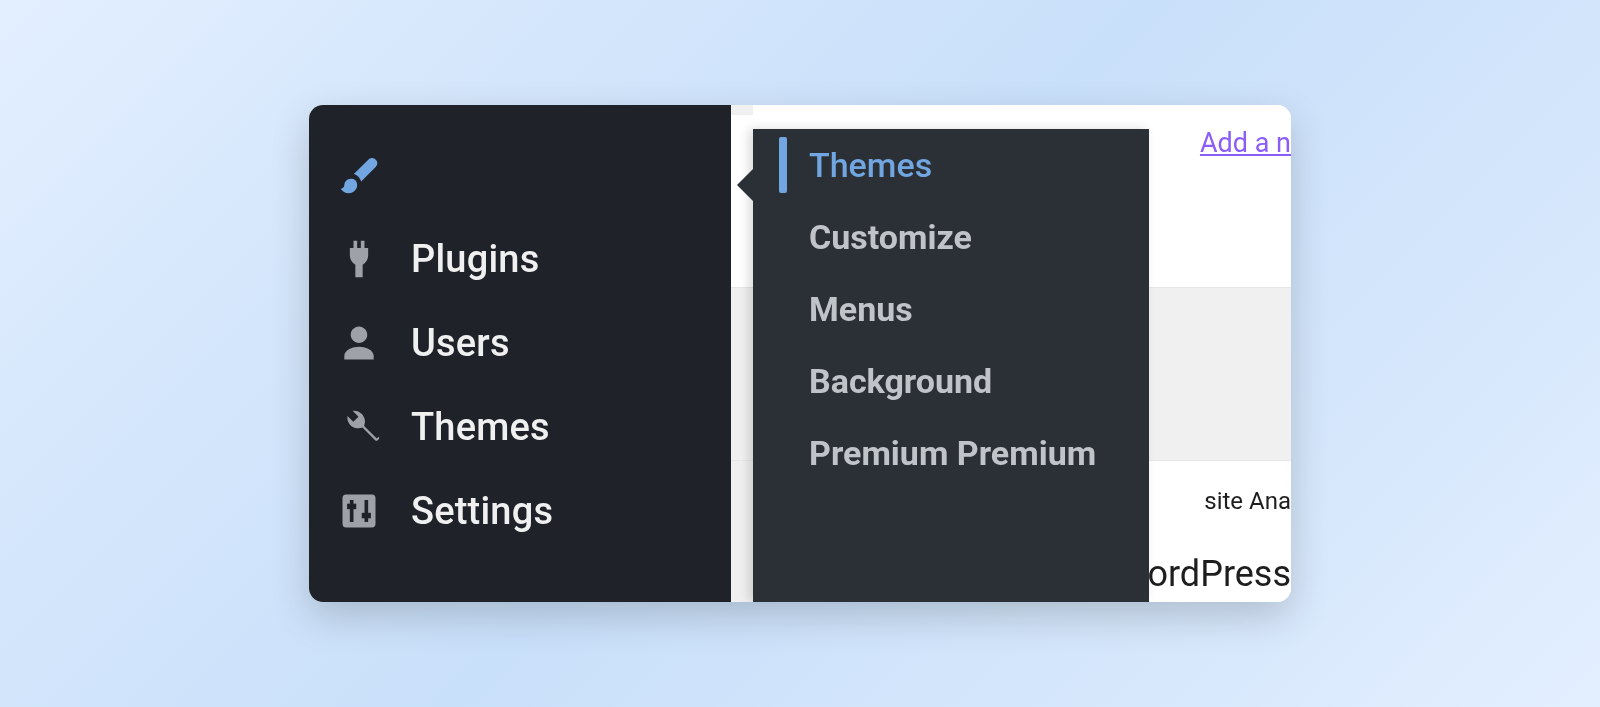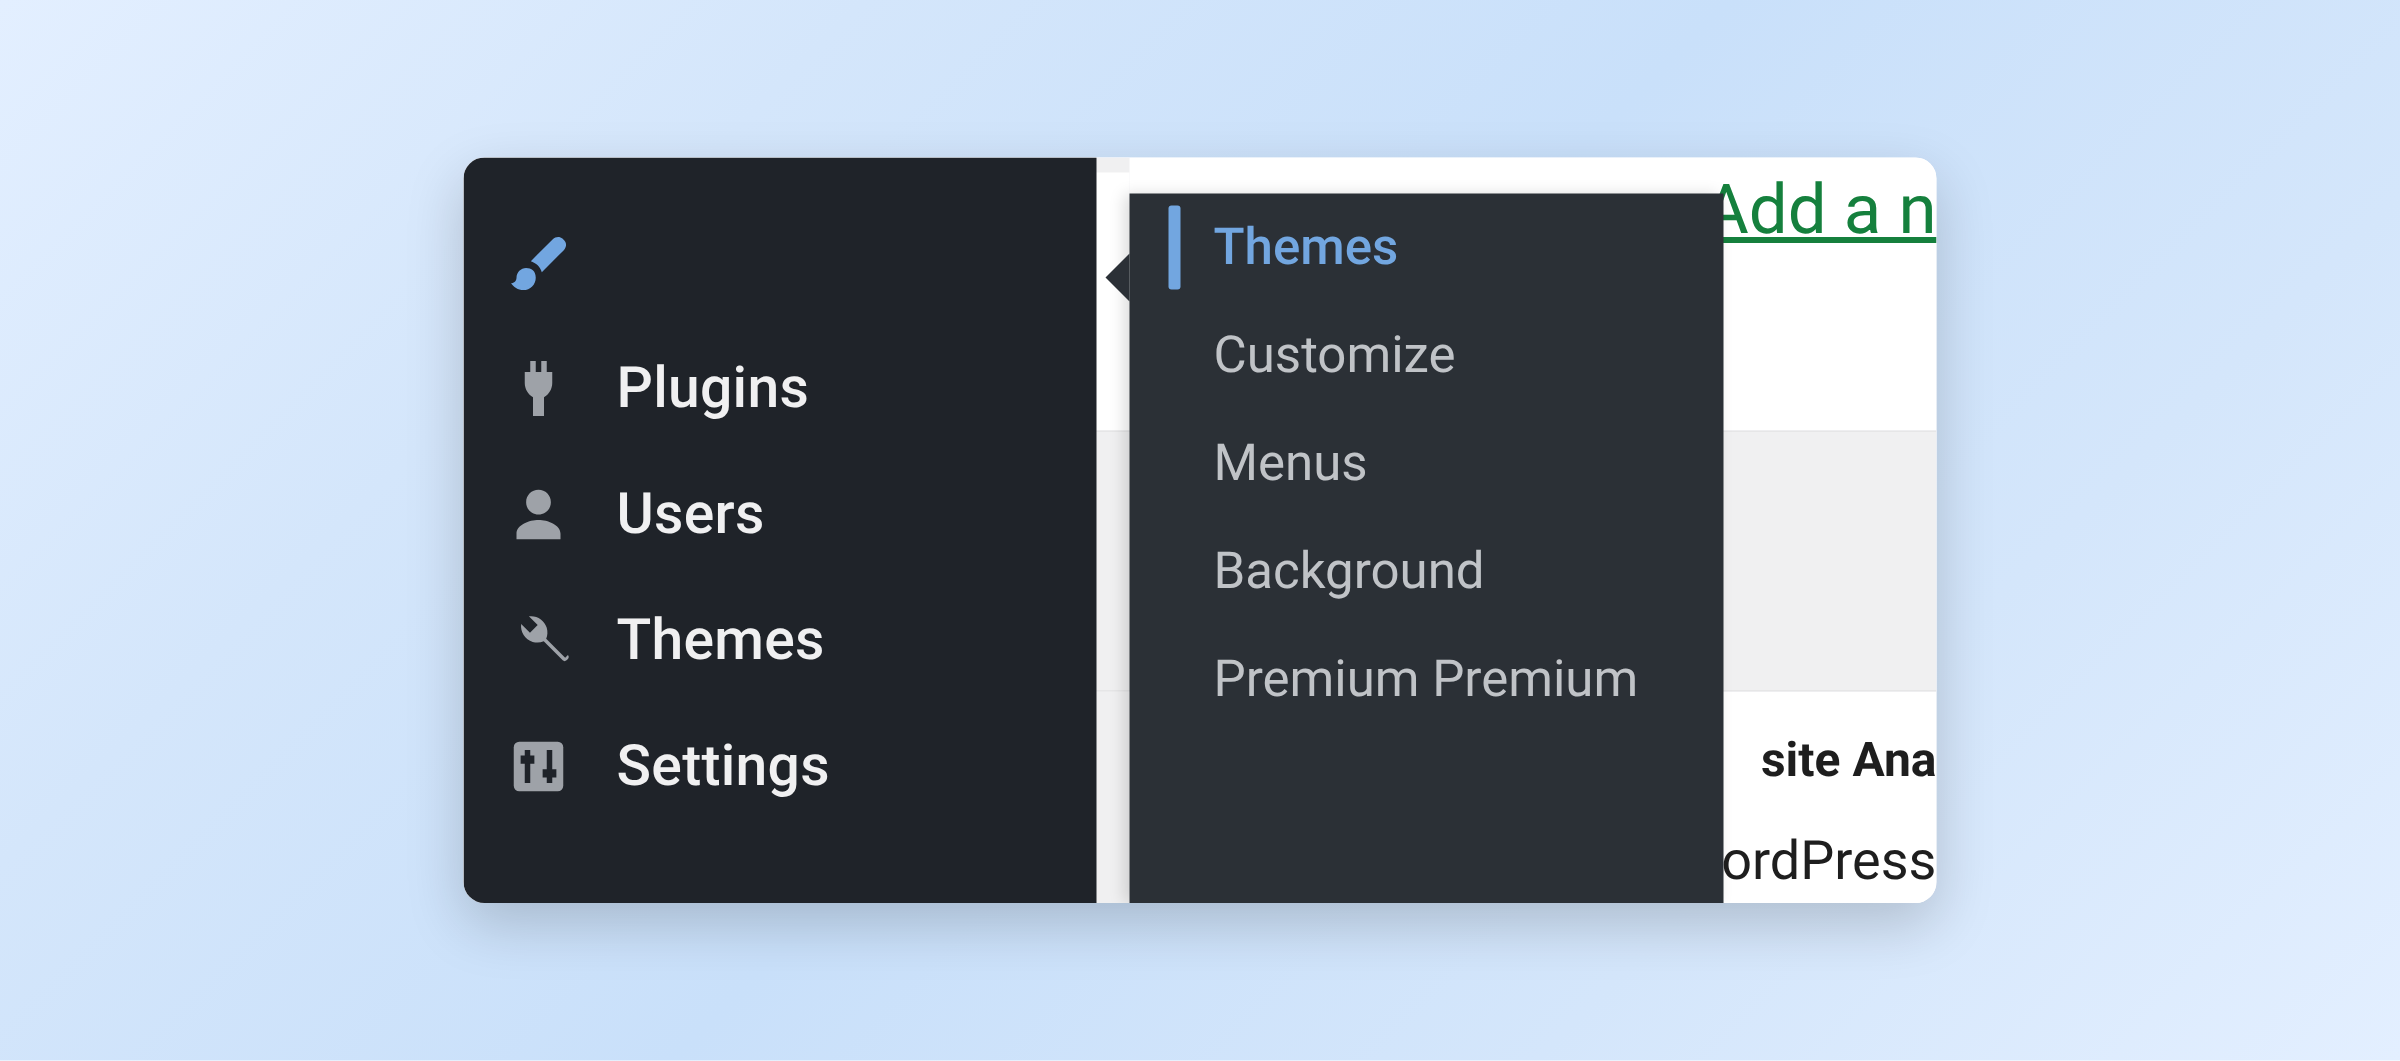--- a/index.html
+++ b/index.html
@@ -22,45 +22,45 @@
   }
 
   
   .page-bg {
     position: absolute;
     left: 0; top: 0; right: 0; bottom: 0;
     background: #fff;
   }
   .page-link {
     position: absolute;
-    top: 8px;
+    top: 22px;
     right: 0;
     padding-right: 0;
-    font-size: 46px;
-    color: #15803d;
+    font-size: 27px;
+    color: #8b5cf6;
     text-decoration: underline;
     white-space: nowrap;
     font-weight: 400;
   }
   .grey-band {
     position: absolute;
     left: 420px;
     right: 0;
     top: 182px;
     height: 174px;
     background: #f0f0f1;
     border-top: 1px solid #e6e6e7;
     border-bottom: 1px solid #e6e6e7;
   }
   .headline {
     position: absolute;
     right: 0;
     top: 382px;
-    font-size: 32px;
-    font-weight: 700;
+    font-size: 24px;
+    font-weight: 400;
     color: #1e1e1e;
     white-space: nowrap;
   }
   .subline {
     position: absolute;
     right: 0;
     top: 448px;
     font-size: 36px;
     color: #1e1e1e;
     white-space: nowrap;
@@ -136,21 +136,21 @@
     border-top: 16px solid transparent;
     border-bottom: 16px solid transparent;
     border-right: 16px solid #2b3036;
   }
   .flyout-item {
     position: relative;
     padding: 16px 34px 16px 56px;
     font-size: 34px;
     color: #c0c3c7;
     cursor: pointer;
-    font-weight: 400;
+    font-weight: 700;
   }
   .flyout-item.active {
     color: #72a6e0;
     font-weight: 500;
   }
   .flyout-item.active::before {
     content: "";
     position: absolute;
     left: 26px;
     top: 8px;

